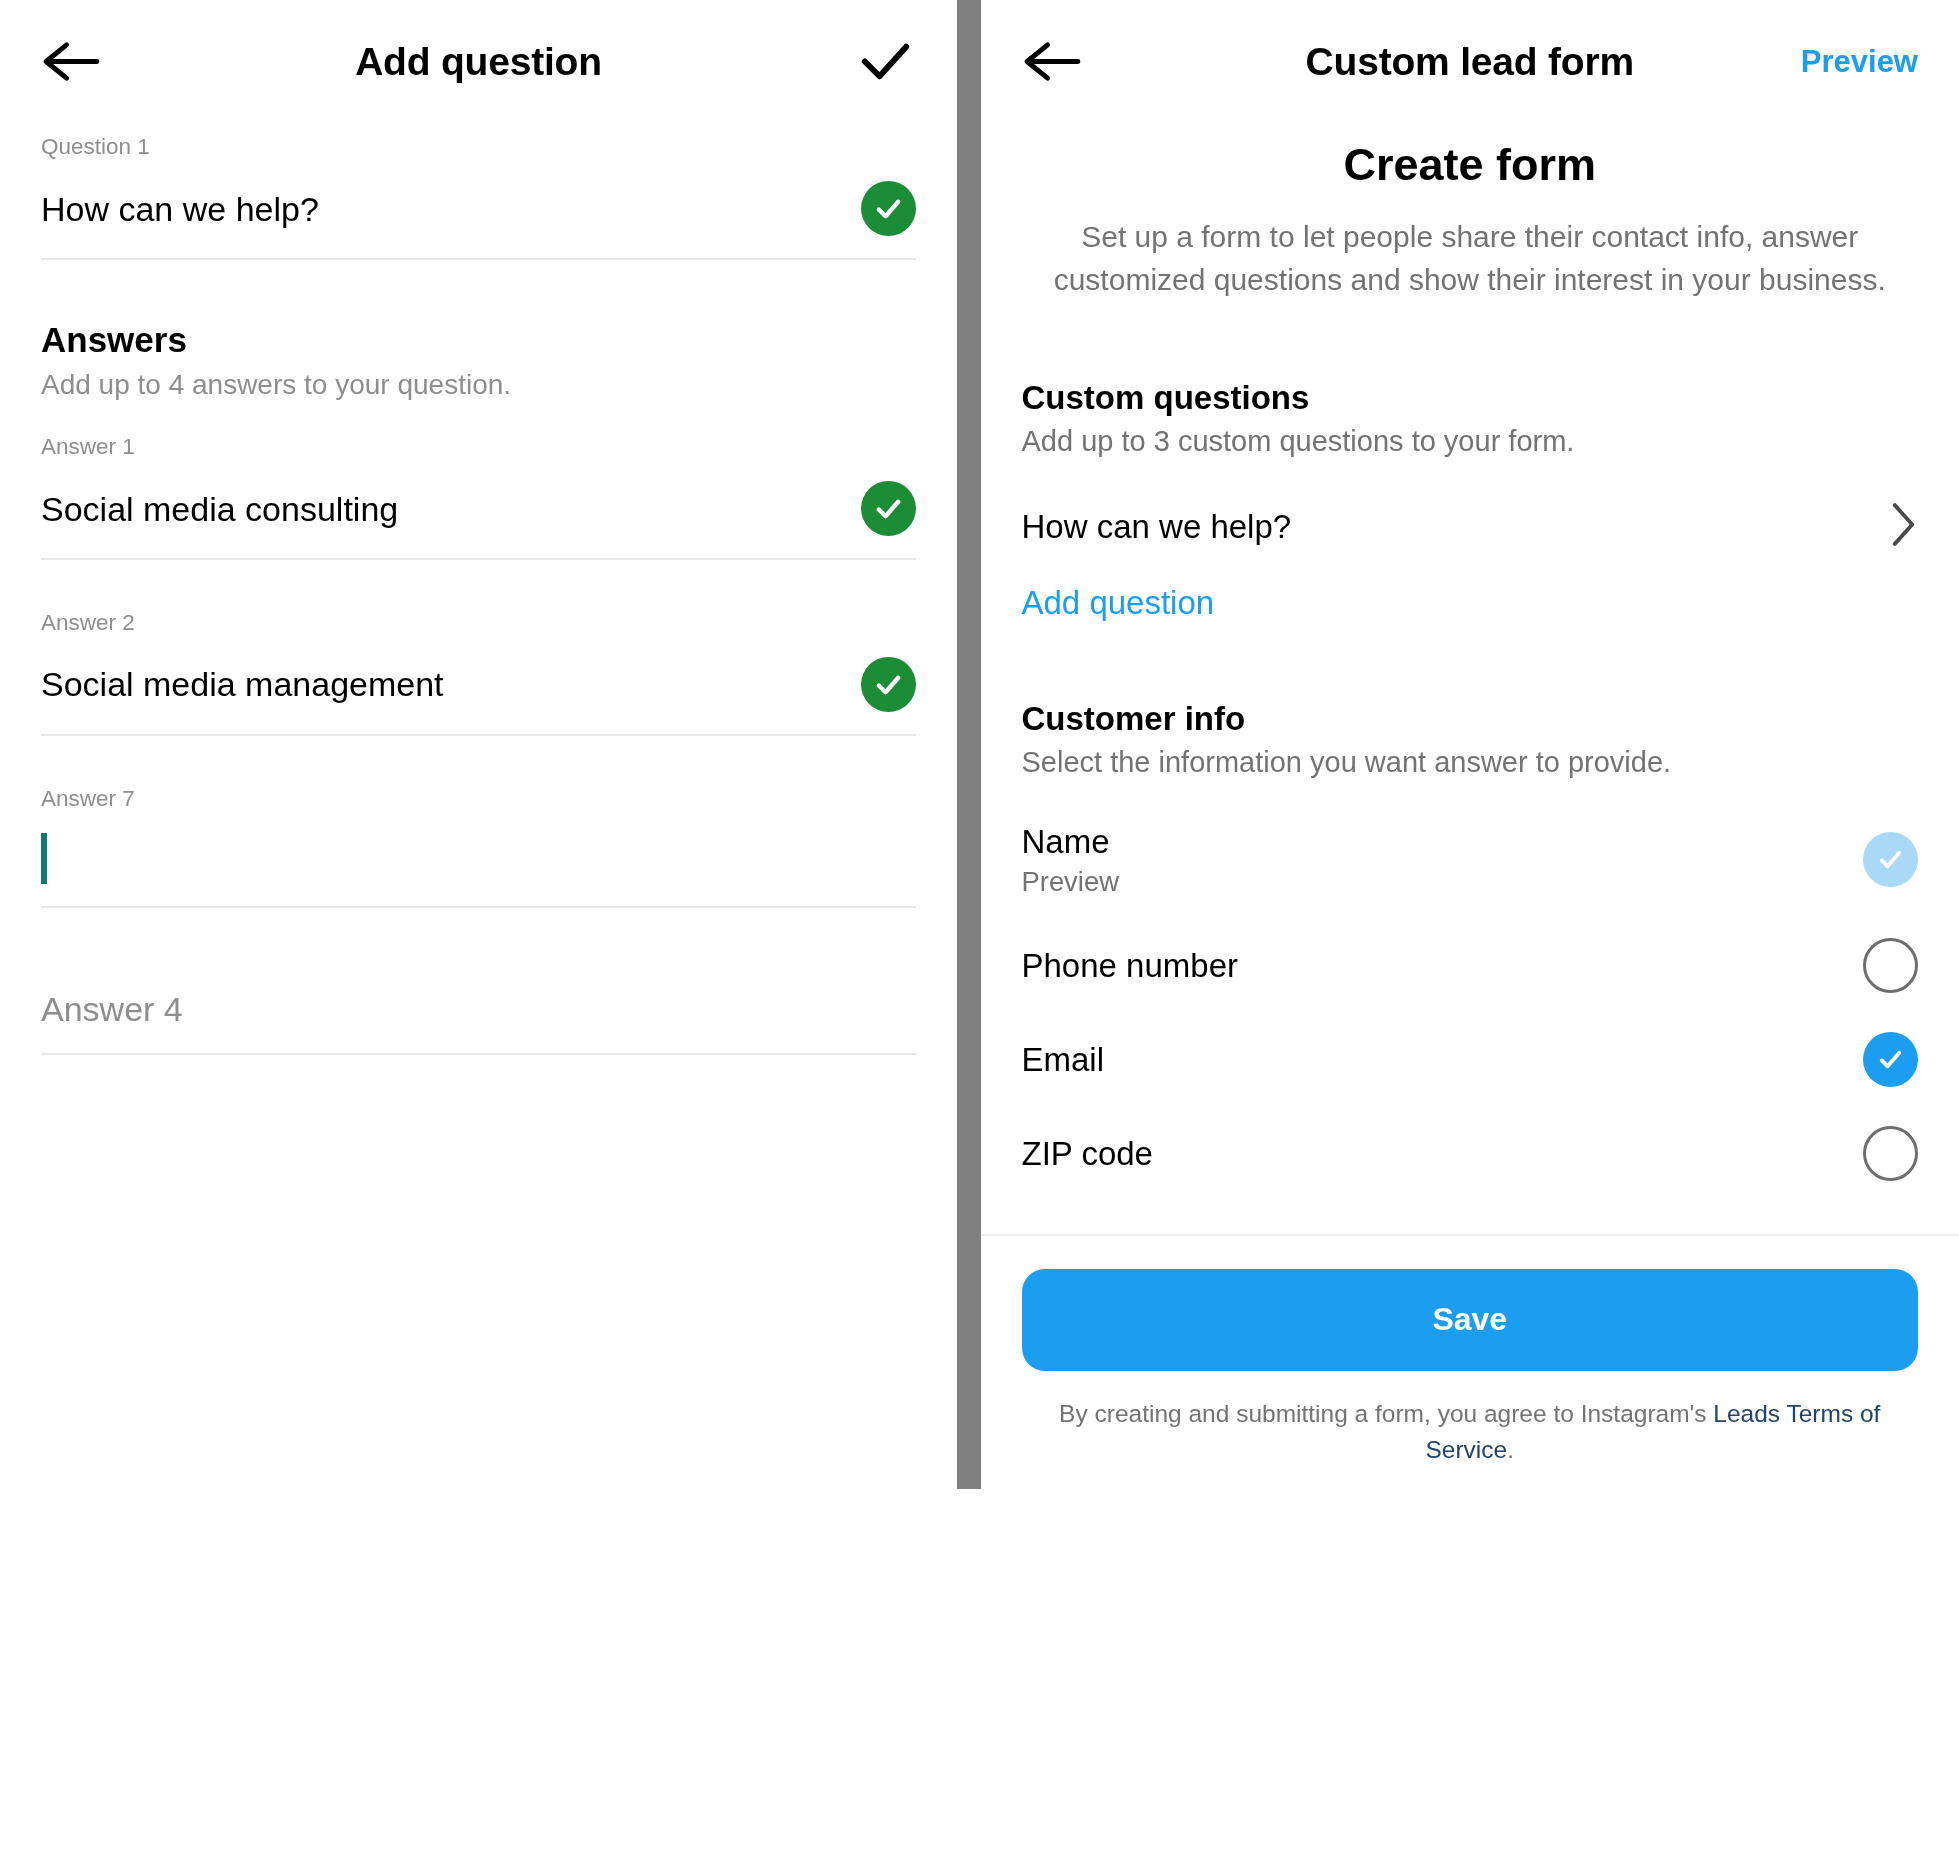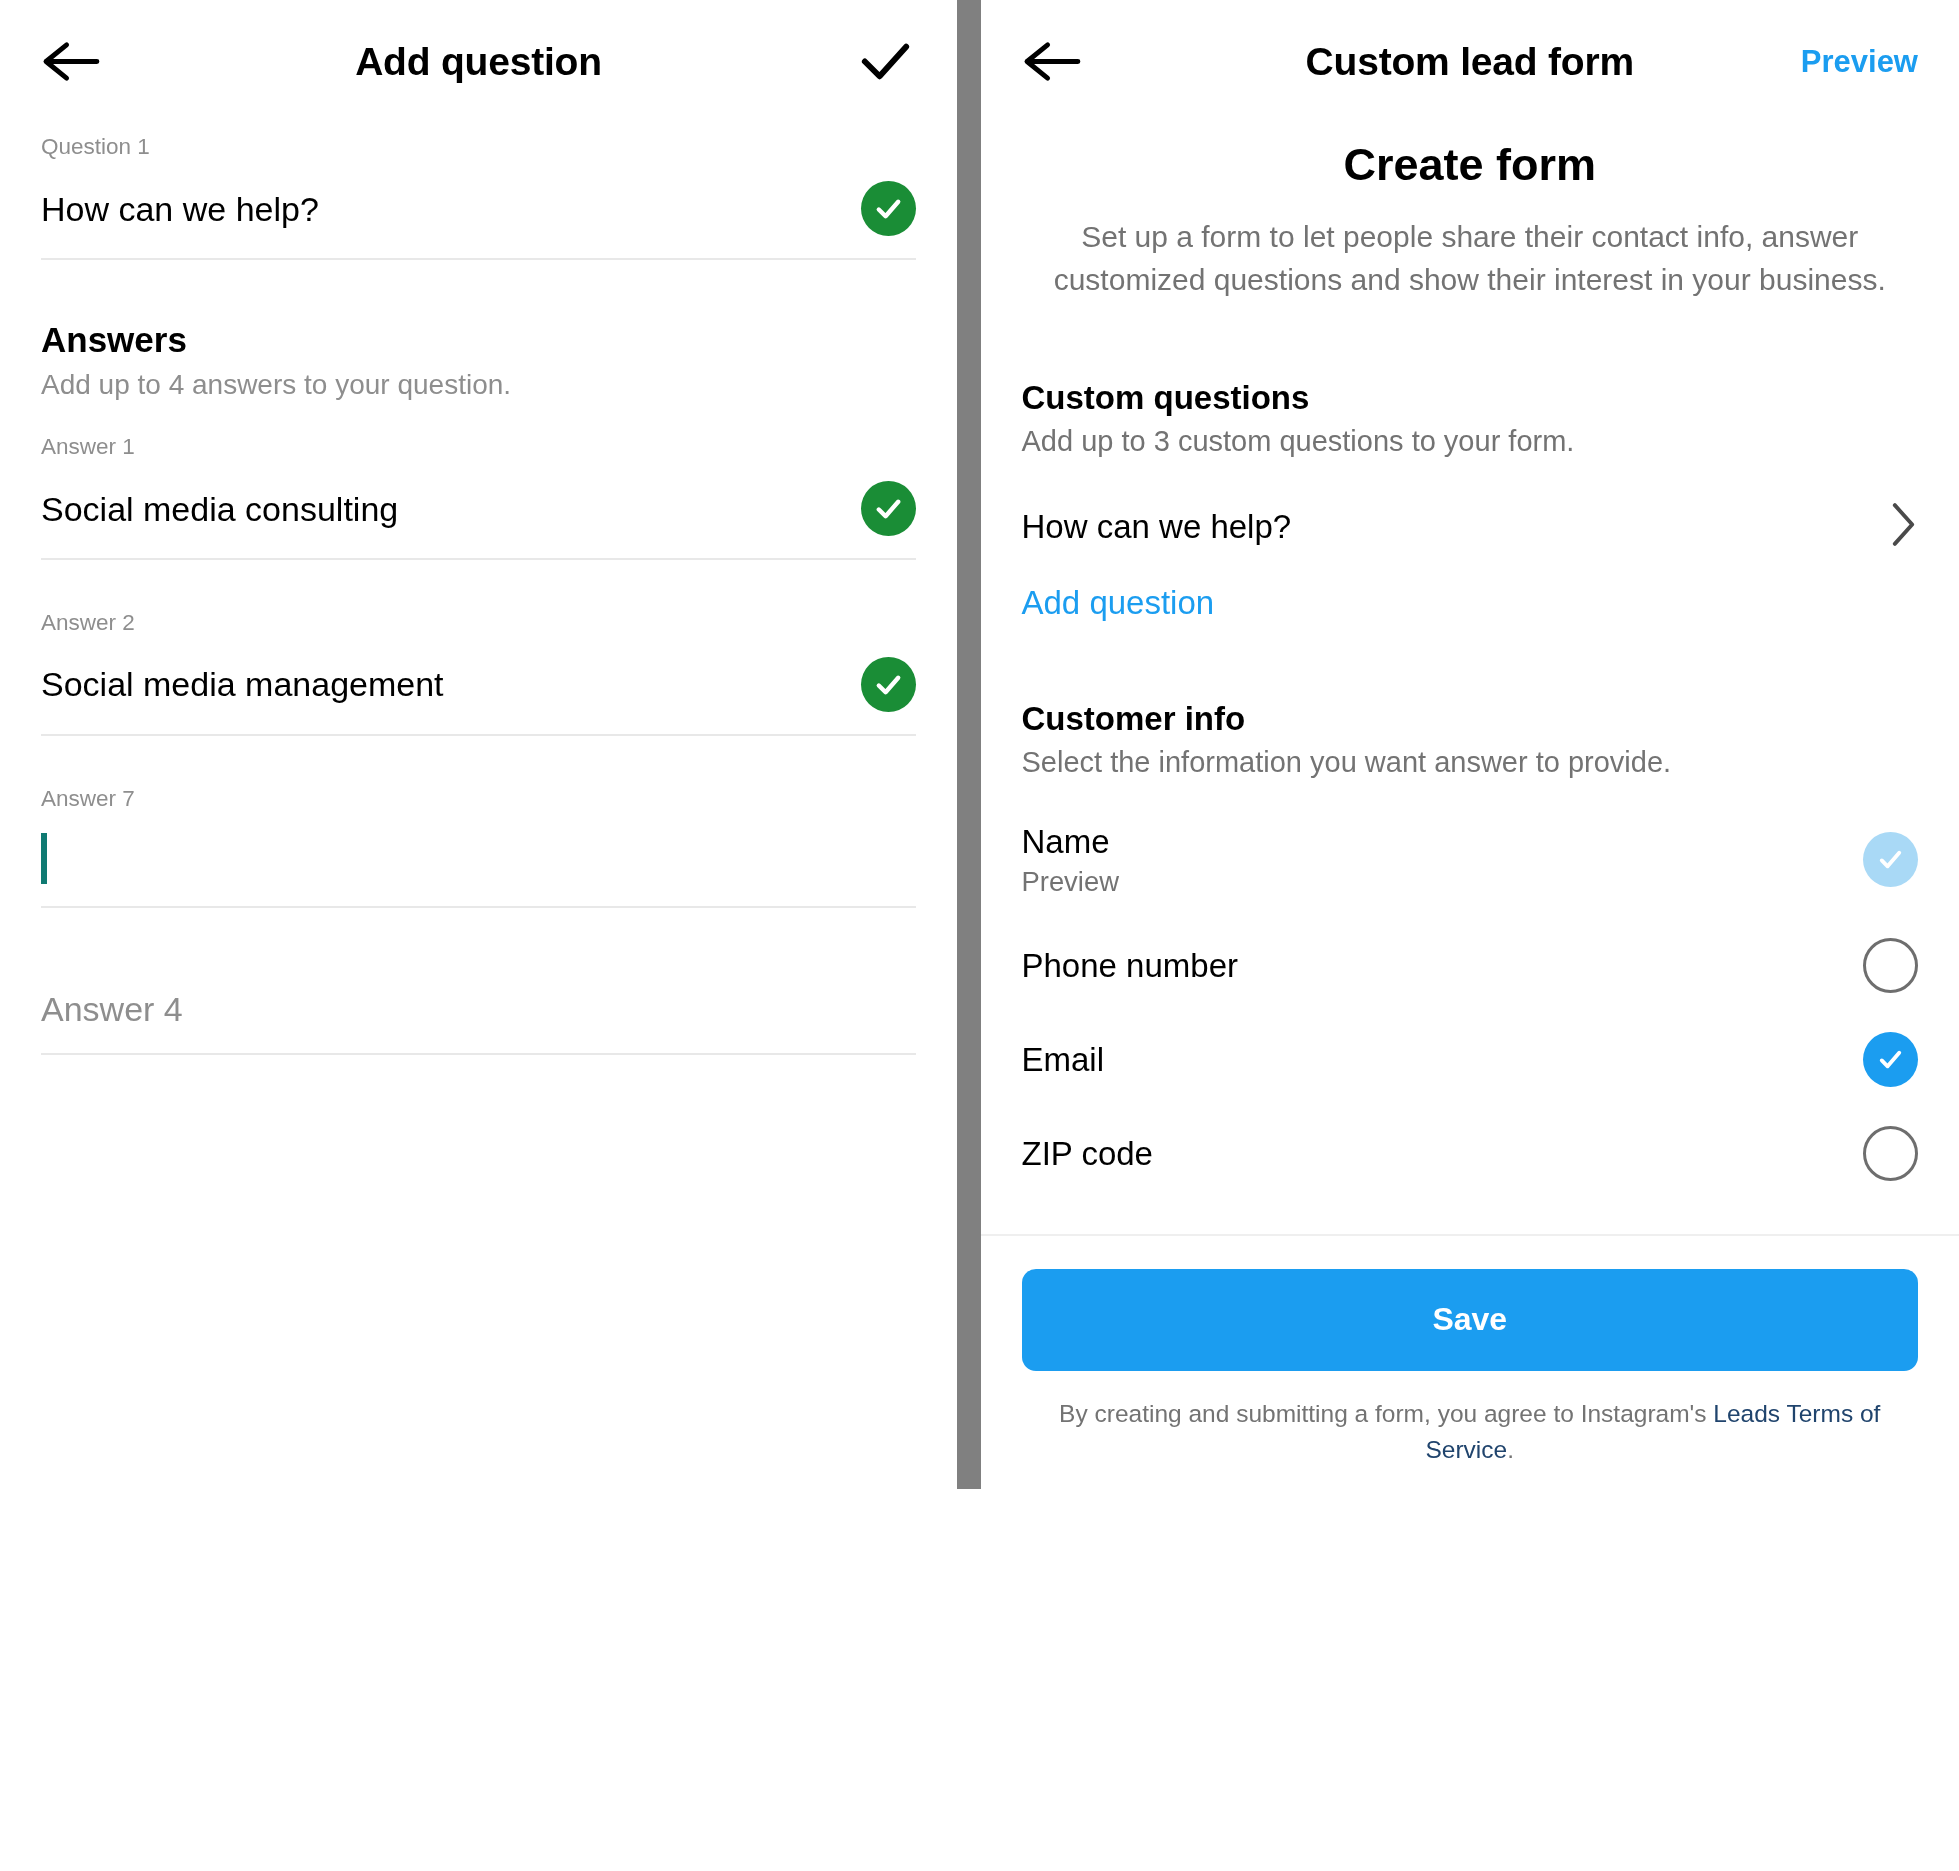--- a/index.html
+++ b/index.html
@@ -227,21 +227,21 @@
   }
 
   .footer-area {
     flex: 0 0 auto;
     border-top: 2px solid #efefef;
     padding: 33px 41px 21.6px 41px;
   }
   .save-button {
     width: 100%;
     height: 102px;
-    border-radius: 14px;
+    border-radius: 23px;
     background: #1b9df0;
     color: #ffffff;
     font-size: 32px;
     font-weight: bold;
     border: none;
     display: flex;
     align-items: center;
     justify-content: center;
     cursor: pointer;
     font-family: "Liberation Sans", sans-serif;

